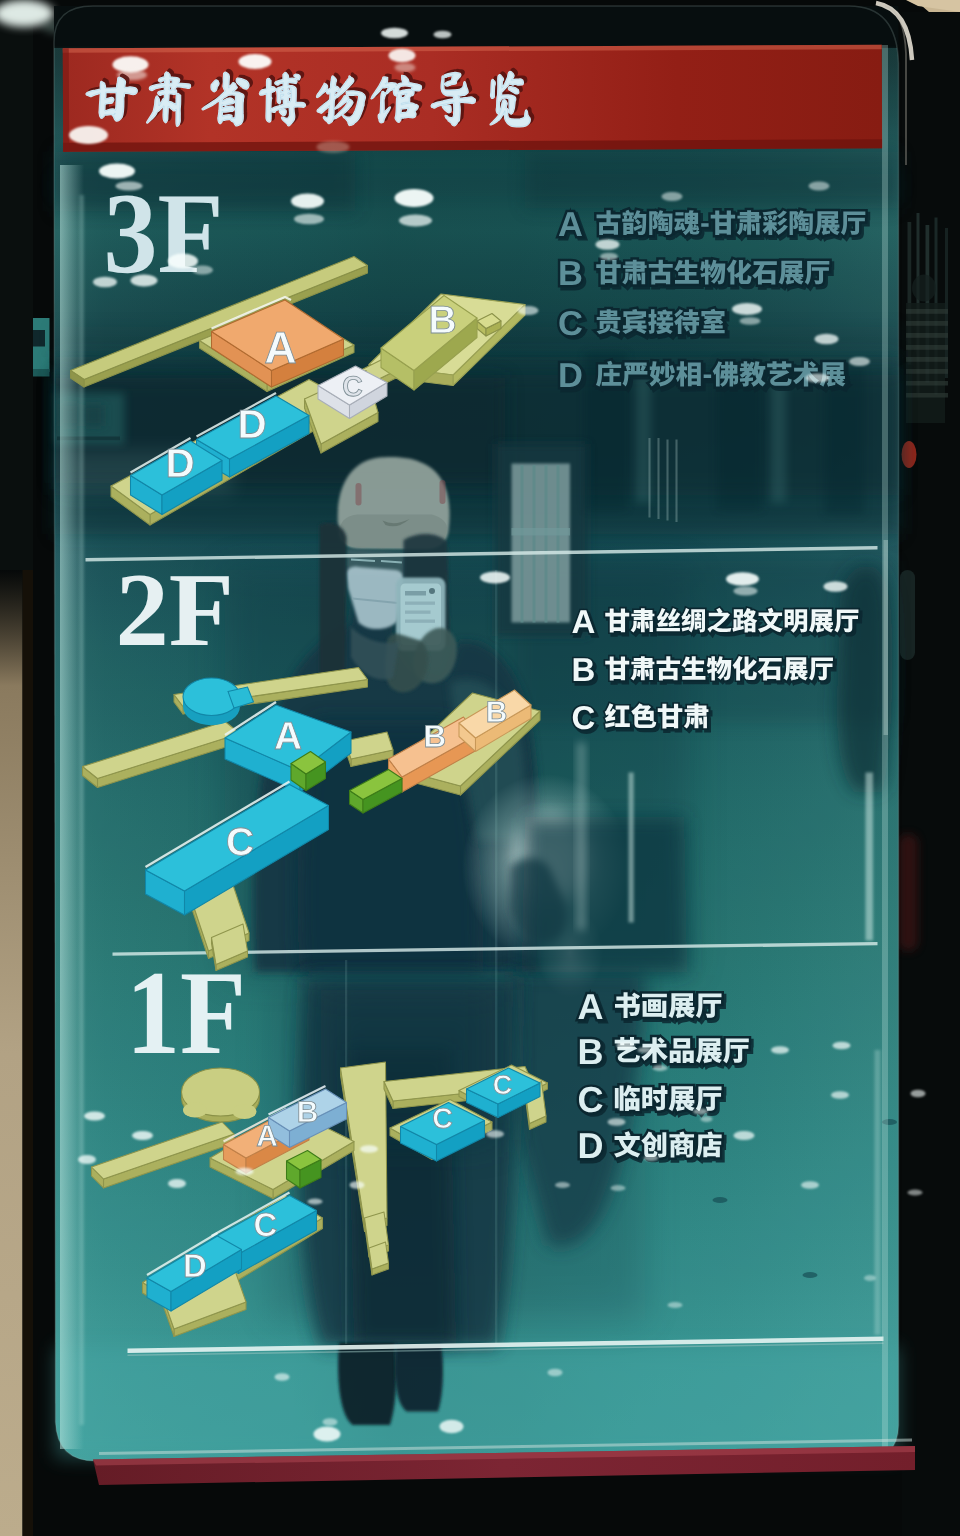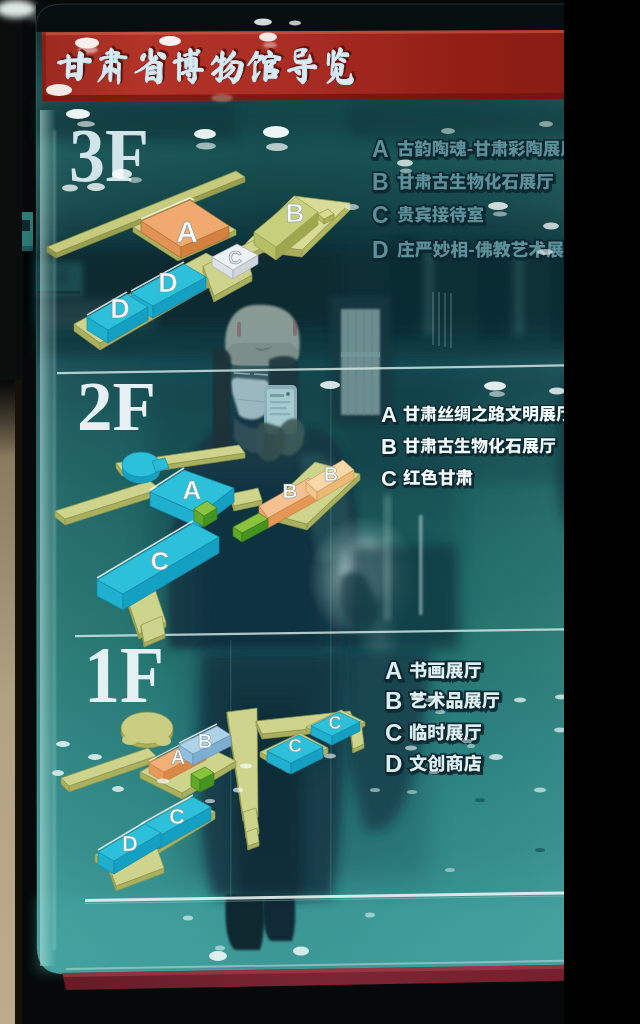--- a/index.html
+++ b/index.html
@@ -1,14 +1,14 @@
 <!DOCTYPE html>
 <html><head><meta charset="utf-8"><style>
 html,body{margin:0;padding:0;background:#000;}
-#wrap{position:relative;width:564px;height:1024px;overflow:hidden;background:#050707;font-family:"Liberation Sans",sans-serif;}
+#wrap{position:relative;width:640px;height:1024px;overflow:hidden;background:#050707;font-family:"Liberation Sans",sans-serif;}
 svg{display:block}
 </style></head><body>
 <div id="wrap">
 <svg width="640" height="1024" viewBox="0 0 640 1024">
 <defs>
 <filter id="b1" x="-60%" y="-60%" width="220%" height="220%">
           <feGaussianBlur stdDeviation="1.1"></feGaussianBlur>
         </filter>
 <filter id="b05" x="-60%" y="-60%" width="220%" height="220%">
           <feGaussianBlur stdDeviation="0.65"></feGaussianBlur>

